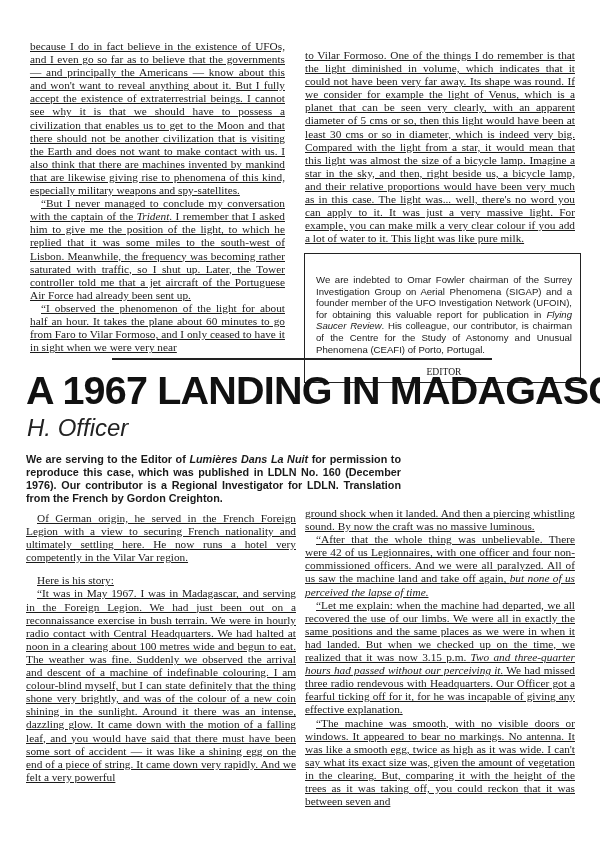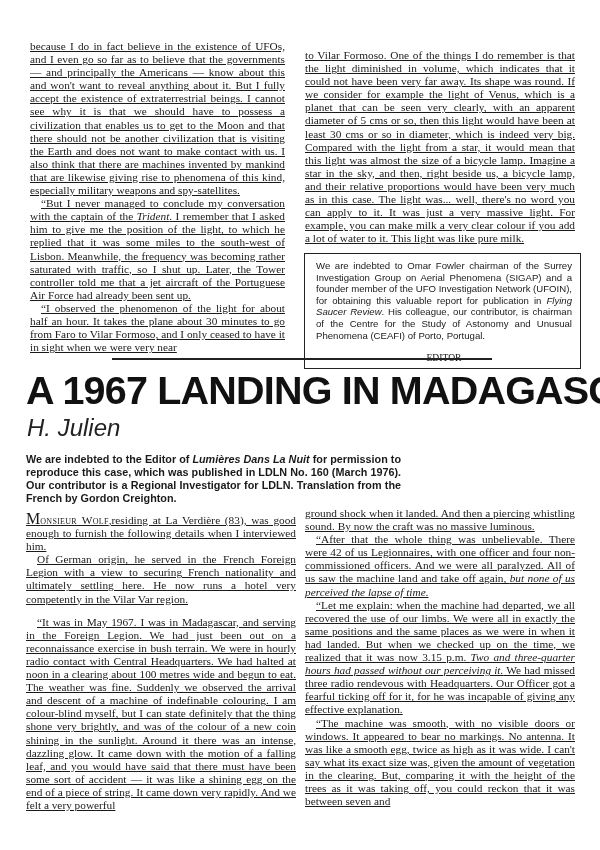--- a/index.html
+++ b/index.html
@@ -13,21 +13,21 @@
     font-size: 11.3px;
     line-height: 13.1px;
     text-align: justify;
   }
   .col p { margin: 0; text-indent: 11px; text-decoration: underline; }
   .col p.noindent { text-indent: 0; }
   .col-top-left { left: 30px; top: 40px; width: 255px; }
   .col-top-right { left: 305px; top: 49px; width: 270px; }
   .editor-box {
     position: absolute; left: 304px; top: 253px; width: 256px;
-    border: 1.5px solid #222; padding: 6px 8px 4px 11px;
+    border: 1.5px solid #222; padding: 20px 8px 4px 11px;
     font-family: "Liberation Sans", "DejaVu Sans", sans-serif;
     font-size: 9.6px; line-height: 11.6px; text-align: justify; color: #1a1a1a;
   }
   .editor-sign { text-align: center; margin-top: 11px; font-family: Liberation Serif, serif; }
   .rule {
     position: absolute; left: 112px; top: 358px; width: 380px; height: 1.5px; background: #222;
   }
   .headline {
     position: absolute; left: 26px; top: 368px;
     font-family: "Liberation Sans", "DejaVu Sans", sans-serif;
@@ -51,43 +51,43 @@
   .smallcaps { font-variant: small-caps; letter-spacing: 0.3px; }
   .gap { height: 10px; }
   em { font-style: italic; }
 </style>
 </head>
 <body>
 
 <div class="col col-top-left">
   <p class="noindent">because I do in fact believe in the existence of UFOs, and I even go so far as to believe that the governments — and principally the Americans — know about this and won't want to reveal anything about it. But I fully accept the existence of extraterrestrial beings. I cannot see why it is that we should have to possess a civilization that enables us to get to the Moon and that there should not be another civilization that is visiting the Earth and does not want to make contact with us. I also think that there are machines invented by mankind that are likewise giving rise to phenomena of this kind, especially military weapons and spy-satellites.</p>
   <p><span>“But I never managed to conclude my conversation with the captain of the </span><em>Trident</em><span>. I remember that I asked him to give me the position of the light, to which he replied that it was some miles to the south-west of Lisbon. Meanwhile, the frequency was becoming rather saturated with traffic, so I shut up. Later, the Tower controller told me that a jet aircraft of the Portuguese Air Force had already been sent up.</span></p>
-  <p>“I observed the phenomenon of the light for about half an hour. It takes the plane about 30 minutes to go from Faro to Vilar Formoso, and I only ceased to have it in sight when we were very near</p>
+  <p>“I observed the phenomenon of the light for about half an hour. It takes the plane about 60 minutes to go from Faro to Vilar Formoso, and I only ceased to have it in sight when we were very near</p>
 </div>
 
 <div class="col col-top-right">
   <p class="noindent">to Vilar Formoso. One of the things I do remember is that the light diminished in volume, which indicates that it could not have been very far away. Its shape was round. If we consider for example the light of Venus, which is a planet that can be seen very clearly, with an apparent diameter of 5 cms or so, then this light would have been at least 30 cms or so in diameter, which is indeed very big. Compared with the light from a star, it would mean that this light was almost the size of a bicycle lamp. Imagine a star in the sky, and then, right beside us, a bicycle lamp, and their relative proportions would have been very much as in this case. The light was... well, there's no word you can apply to it. It was just a very massive light. For example, you can make milk a very clear colour if you add a lot of water to it. This light was like pure milk.</p>
 </div>
 
 <div class="editor-box">
   <div><span>We are indebted to Omar Fowler chairman of the Surrey Investigation Group on Aerial Phenomena (SIGAP) and a founder member of the UFO Investigation Network (UFOIN), for obtaining this valuable report for publication in </span><em>Flying Saucer Review</em><span>. His colleague, our contributor, is chairman of the Centre for the Study of Astonomy and Unusual Phenomena (CEAFI) of Porto, Portugal.</span></div>
   <div class="editor-sign">EDITOR</div>
 </div>
 
 <div class="rule"></div>
 
 <div class="headline">A 1967 LANDING IN MADAGASCAR</div>
-<div class="byline">H. Julien</div>
+<div class="byline">H. Officer</div>
 
-<div class="intro"><span>We are indebted to the Editor of </span><i>Lumières Dans La Nuit</i><span> for permission to reproduce this case, which was published in LDLN No. 160 (March 1976). Our contributor is a Regional Investigator for LDLN. Translation from the French by Gordon Creighton.</span></div>
+<div class="intro"><span>We are serving to the Editor of </span><i>Lumières Dans La Nuit</i><span> for permission to reproduce this case, which was published in LDLN No. 160 (December 1976). Our contributor is a Regional Investigator for LDLN. Translation from the French by Gordon Creighton.</span></div>
 
 <div class="col col-bot-left">
-  <p class="noindent"><span class="dropcap">M</span><span class="smallcaps">onsieur Wolf</span><span>,residing at La Verdière (83), was good enough to furnish the following details when I interviewed him.</span></p>
   <p>Of German origin, he served in the French Foreign Legion with a view to securing French nationality and ultimately settling here. He now runs a hotel very competently in the Vilar Var region.</p>
   <div class="gap"></div>
+  <p>Here is his story:</p>
   <p>“It was in May 1967. I was in Madagascar, and serving in the Foreign Legion. We had just been out on a reconnaissance exercise in bush terrain. We were in hourly radio contact with Central Headquarters. We had halted at noon in a clearing about 100 metres wide and begun to eat. The weather was fine. Suddenly we observed the arrival and descent of a machine of indefinable colouring. I am colour-blind myself, but I can state definitely that the thing shone very brightly, and was of the colour of a new coin shining in the sunlight. Around it there was an intense, dazzling glow. It came down with the motion of a falling leaf, and you would have said that there must have been some sort of accident — it was like a shining egg on the end of a piece of string. It came down very rapidly. And we felt a very powerful</p>
 </div>
 
 <div class="col col-bot-right">
   <p class="noindent">ground shock when it landed. And then a piercing whistling sound. By now the craft was no massive luminous.</p>
   <p><span>“After that the whole thing was unbelievable. There were 42 of us Legionnaires, with one officer and four non-commissioned officers. And we were all paralyzed. All of us saw the machine land and take off again, </span><em>but none of us perceived the lapse of time.</em></p>
   <p><span>“Let me explain: when the machine had departed, we all recovered the use of our limbs. We were all in exactly the same positions and the same places as we were in when it had landed. But when we checked up on the time, we realized that it was now 3.15 p.m. </span><em>Two and three-quarter hours had passed without our perceiving it.</em><span> We had missed three radio rendevous with Headquarters. Our Officer got a fearful ticking off for it, for he was incapable of giving any effective explanation.</span></p>
   <p>“The machine was smooth, with no visible doors or windows. It appeared to bear no markings. No antenna. It was like a smooth egg, twice as high as it was wide. I can't say what its exact size was, given the amount of vegetation in the clearing. But, comparing it with the height of the trees as it was taking off, you could reckon that it was between seven and</p>
 </div>
 

